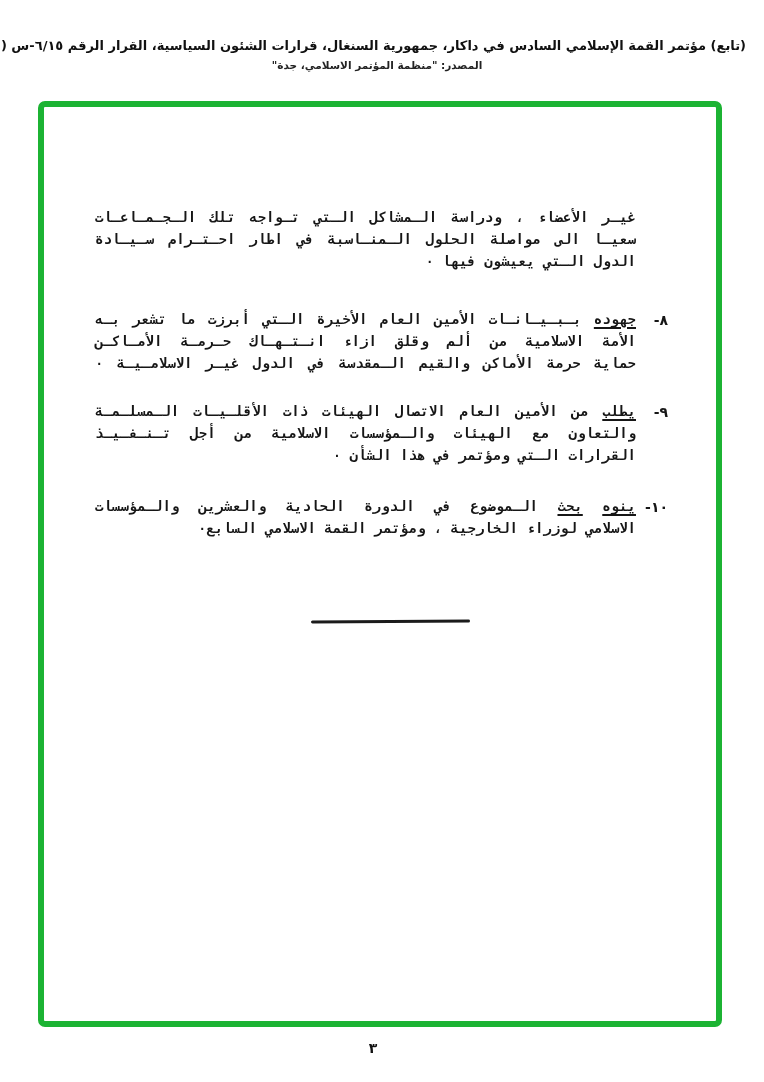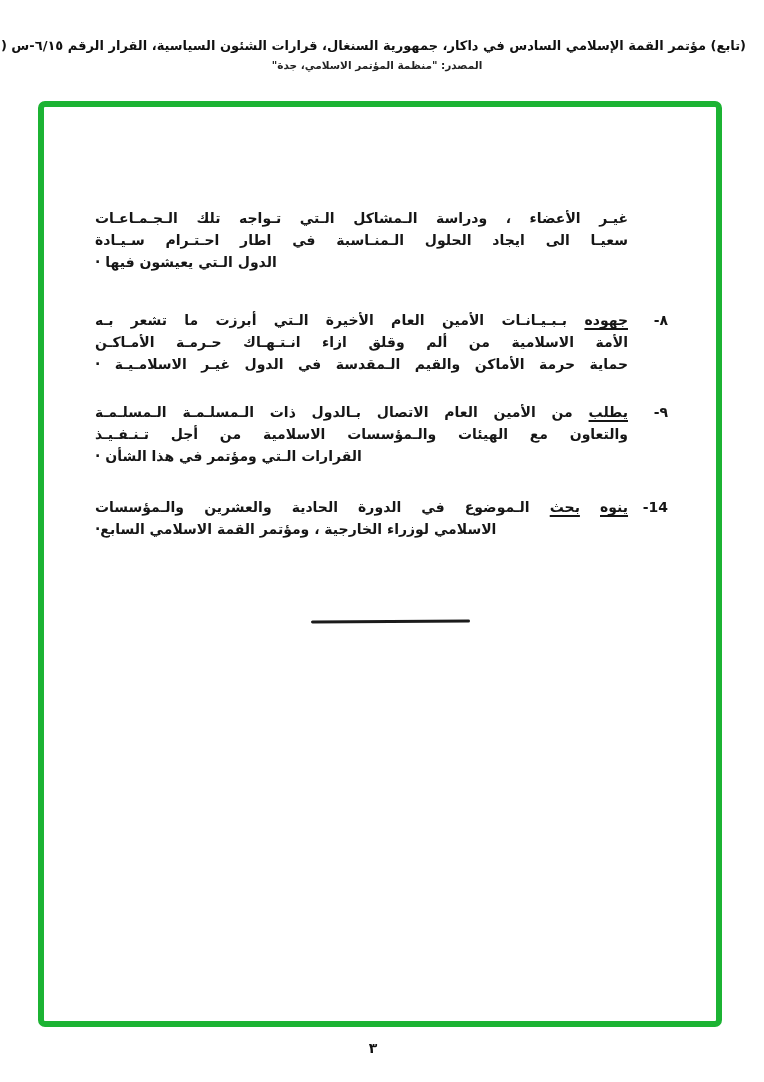--- a/index.html
+++ b/index.html
@@ -68,28 +68,29 @@
   .item-10 { margin-bottom: 0; }
   .marker {
     position: absolute;
     right: 0;
     top: 0;
     width: 26px;
     text-align: right;
     white-space: nowrap;
   }
   .line {
-    margin-right: 40px; 
+    margin-right: 32px; 
+    font-family: Liberation Mono, monospace;
   }
   .line.justify {
     text-align: justify;
     text-align-last: justify;
   }
   .line.left {
-    text-align: left;
+    text-align: right;
   }
   .u {
     text-decoration: underline;
     text-decoration-thickness: 1.5px;
     text-underline-offset: 3px;
   }
   .divider {
     position: absolute;
     left: 311px;
     top: 620px;
@@ -116,37 +117,37 @@
 <div class="page">
   <div class="header-line1">(تابع) مؤتمر القمة الإسلامي السادس في داكار، جمهورية السنغال، قرارات الشئون السياسية، القرار الرقم ٦/١٥-س (ق أ)</div>
 
   <div class="header-line2">المصدر: "منظمة المؤتمر الاسلامي، جدة"</div>
 
   <div class="frame" style="border-color: rgb(28, 179, 51);"></div>
 
   <div class="content" id="content" style="color: rgb(22, 22, 22);">
       <div class="block">
         <div class="line justify"><span>غيـر الأعضاء ، ودراسة الـمشاكل الـتي تـواجه تلك الـجـمـاعـات</span></div>
-        <div class="line justify"><span>سعيـا الى ايجاد الحلول الـمنـاسبة في اطار احـتـرام سـيـادة</span></div>
+        <div class="line justify"><span>سعيـا الى مواصلة الحلول الـمنـاسبة في اطار احـتـرام سـيـادة</span></div>
         <div class="line left"><span>الدول الـتي يعيشون فيها ·</span></div>
       </div>
       <div class="item item-8">
         <span class="marker">٨-</span>
         <div class="line justify"><span class="u">جهوده</span><span> بـبـيـانـات الأمين العام الأخيرة الـتي أبرزت ما تشعر بـه</span></div>
         <div class="line justify"><span>الأمة الاسلامية من ألم وقلق ازاء انـتـهـاك حـرمـة الأمـاكـن</span></div>
         <div class="line justify"><span>حماية حرمة الأماكن والقيم الـمقدسة في الدول غيـر الاسلامـيـة ·</span></div>
       </div>
       <div class="item item-9">
         <span class="marker">٩-</span>
-        <div class="line justify"><span class="u">يطلب</span><span> من الأمين العام الاتصال بـالدول ذات الـمسلـمـة الـمسلـمـة</span></div>
+        <div class="line justify"><span class="u">يطلب</span><span> من الأمين العام الاتصال الهيئات ذات الأقلـيـات الـمسلـمـة</span></div>
         <div class="line justify"><span>والتعاون مع الهيئات والـمؤسسات الاسلامية من أجل تـنـفـيـذ</span></div>
         <div class="line left"><span>القرارات الـتي ومؤتمر في هذا الشأن ·</span></div>
       </div>
       <div class="item item-10">
-        <span class="marker">14-</span>
+        <span class="marker">١٠-</span>
         <div class="line justify"><span class="u">ينوه</span><span> </span><span class="u">بحث</span><span> الـموضوع في الدورة الحادية والعشرين والـمؤسسات</span></div>
         <div class="line left"><span>الاسلامي لوزراء الخارجية ، ومؤتمر القمة الاسلامي السابع·</span></div>
       </div>
     </div>
 
   <div class="divider"></div>
 
   <div class="page-number">٣</div>
 </div>
 

